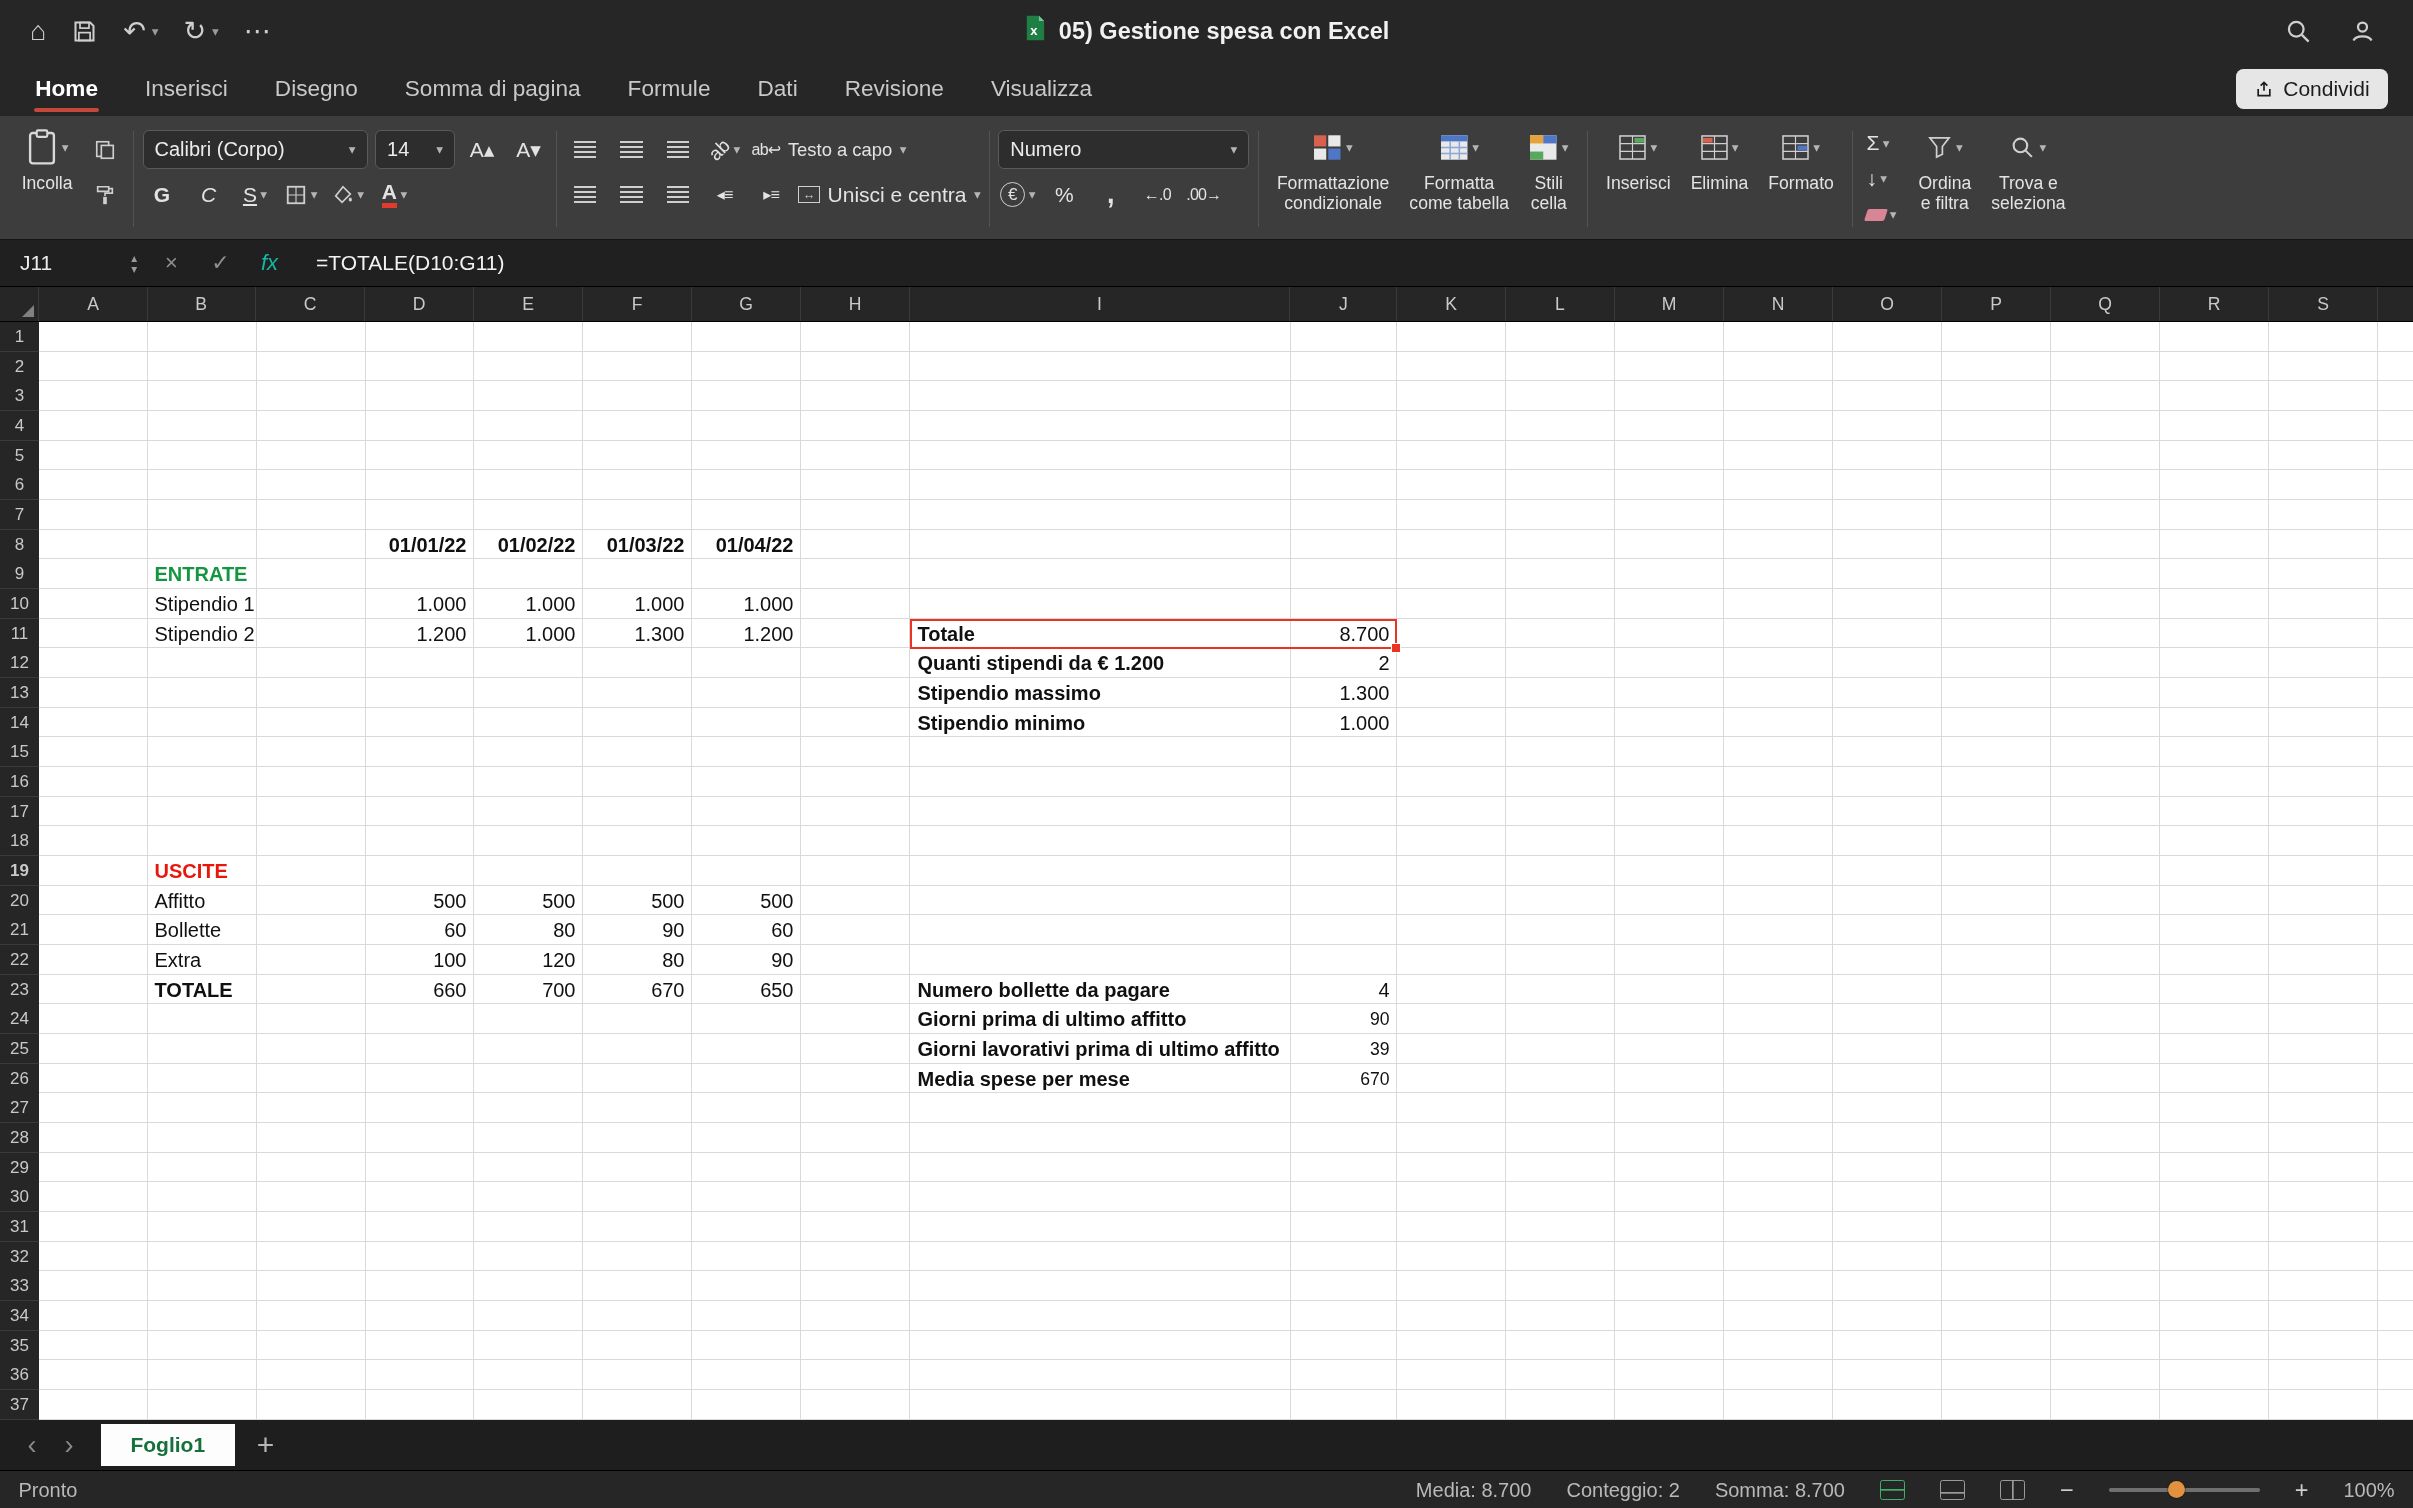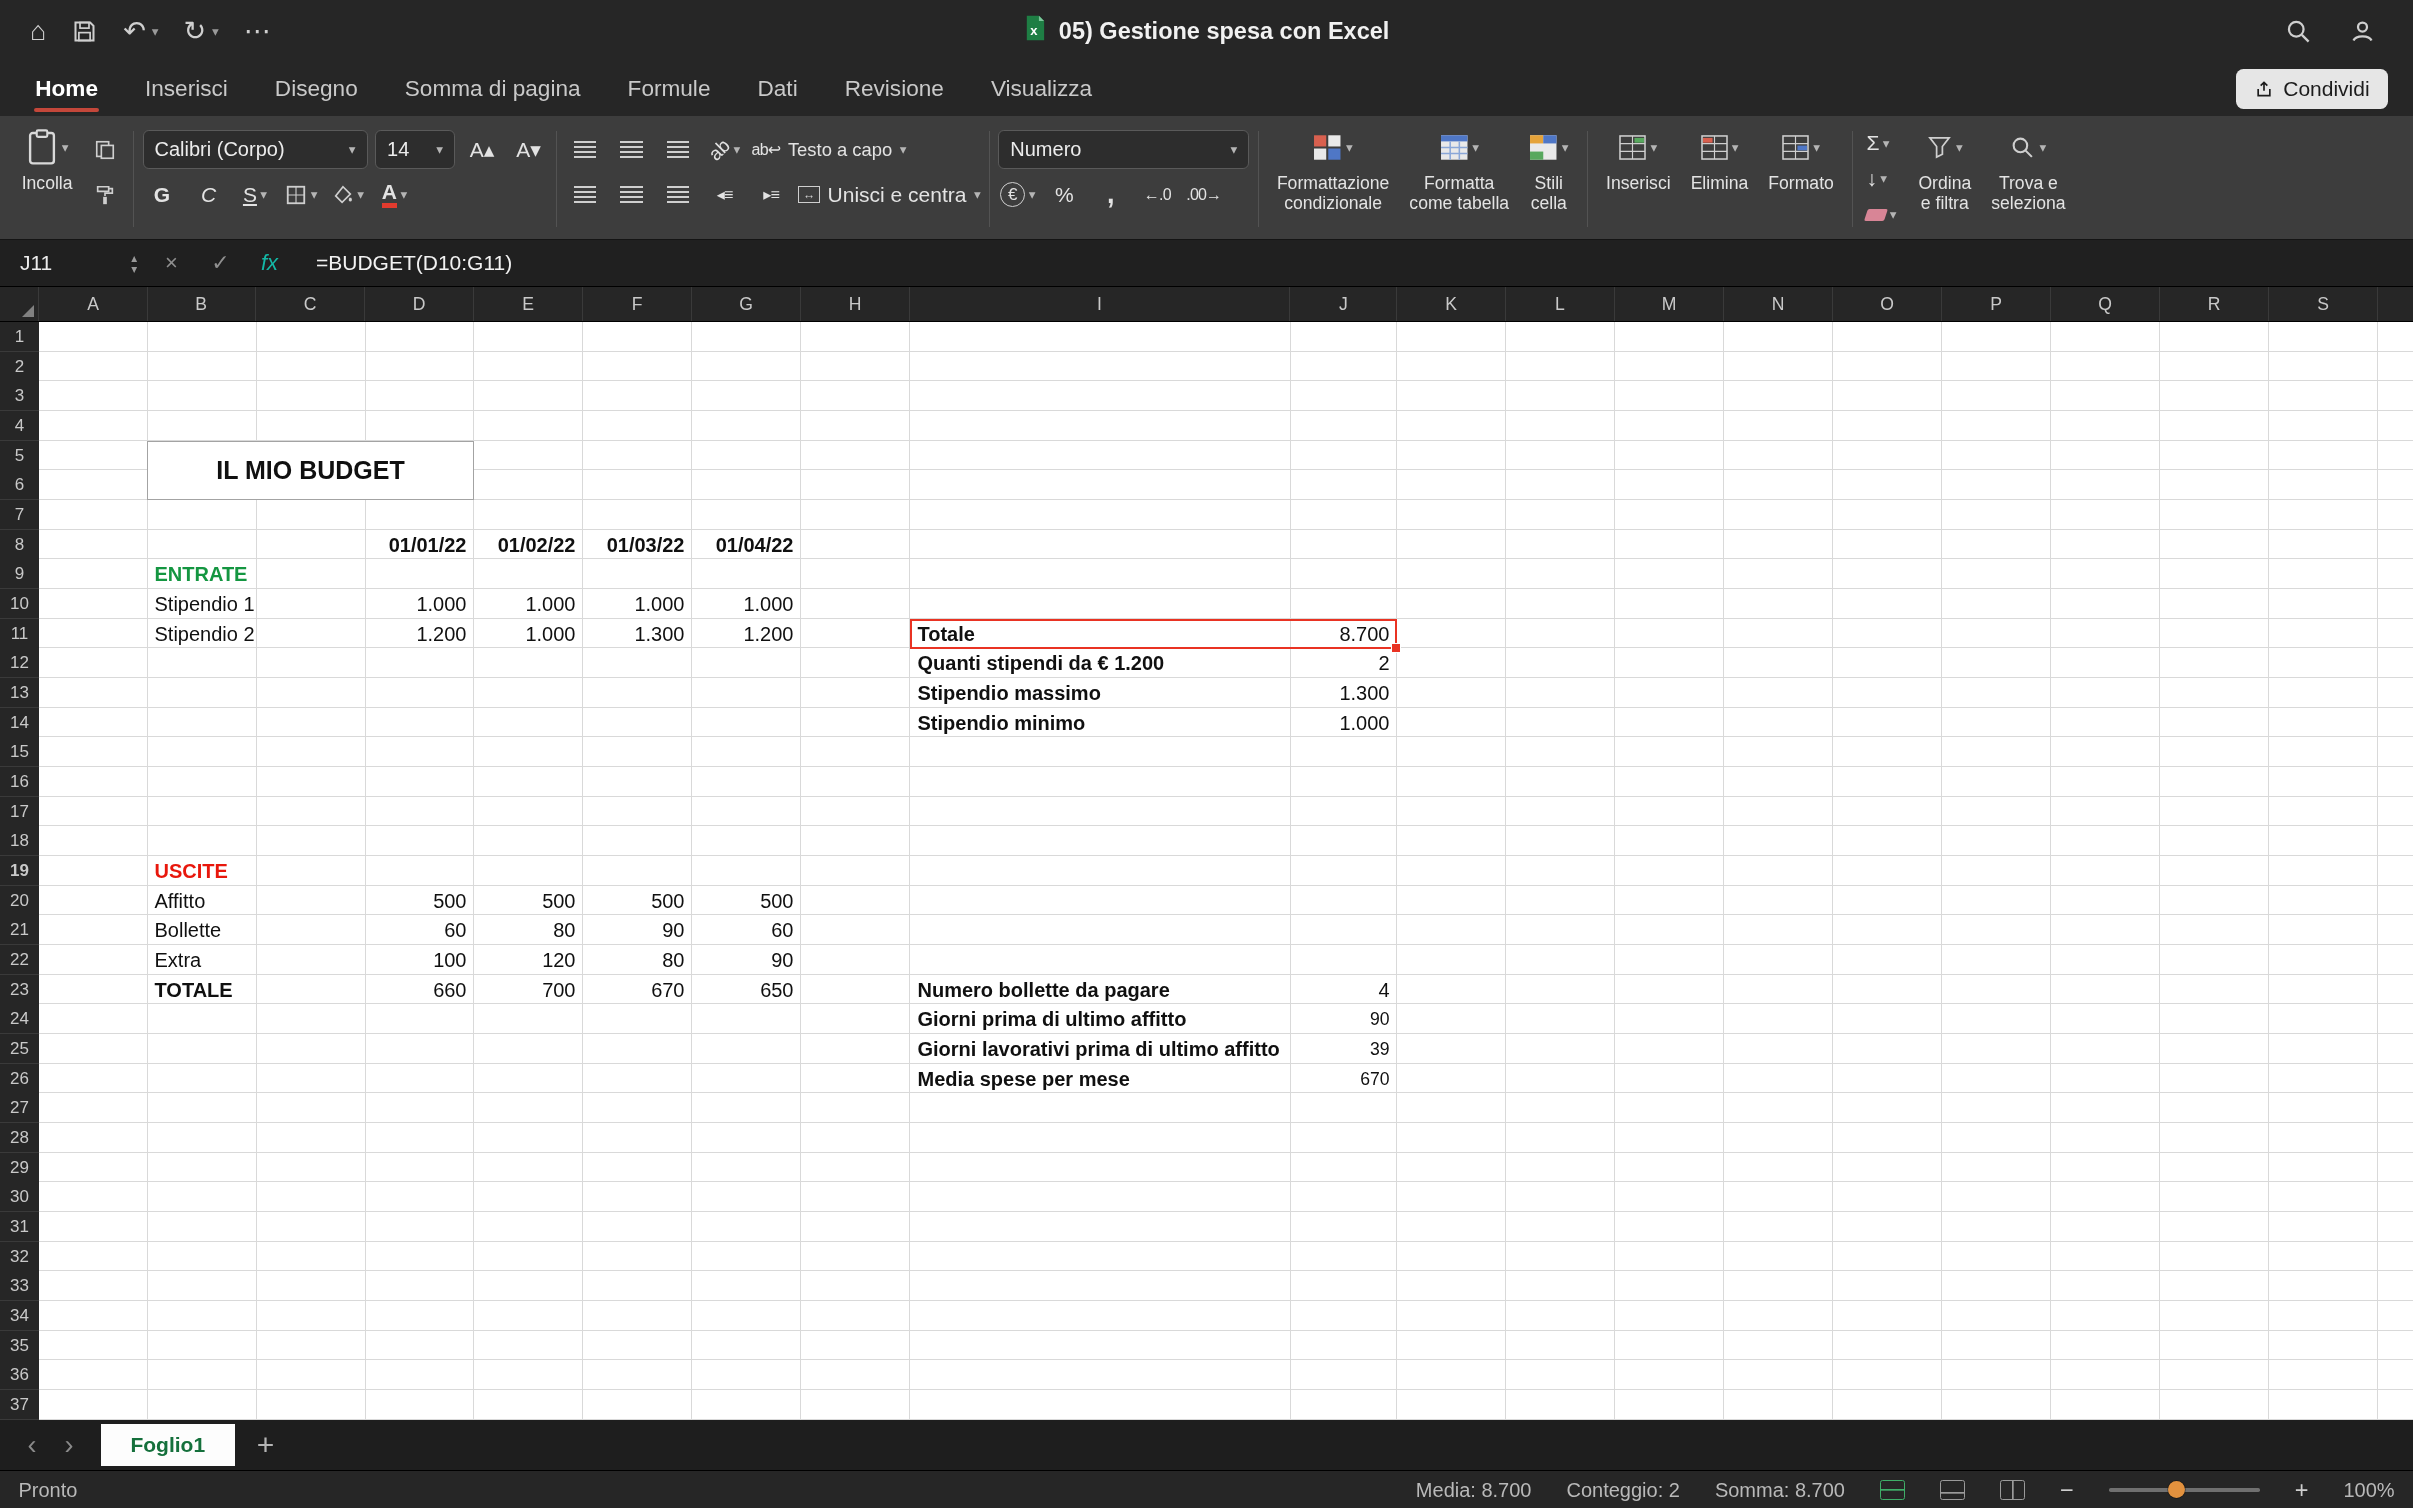--- a/index.html
+++ b/index.html
@@ -394,21 +394,21 @@
   <div class="namebox">
     <span>J11</span>
     <span class="spin">
         <span>▴</span>
         <span>▾</span>
       </span>
   </div>
   <span class="fb-btn">×</span>
   <span class="fb-btn">✓</span>
   <span class="fb-btn fb-fx">fx</span>
-  <div class="fb-formula">=BUDGET(D10:G11)</div>
+  <div class="fb-formula">=TOTALE(D10:G11)</div>
 </div>
 
 <div class="colheaders" id="colheaders">
   <div class="corner"></div>
 <div class="colhead" style="left: 39px; width: 109px;">A</div>
     <div class="colhead" style="left: 147px; width: 109px;">B</div>
     <div class="colhead" style="left: 256px; width: 109px;">C</div>
     <div class="colhead" style="left: 365px; width: 109px;">D</div>
     <div class="colhead" style="left: 474px; width: 109px;">E</div>
     <div class="colhead" style="left: 583px; width: 109px;">F</div>
@@ -513,21 +513,20 @@
     <div class="vline" style="left: 1396px;"></div>
     <div class="vline" style="left: 1505px;"></div>
     <div class="vline" style="left: 1614px;"></div>
     <div class="vline" style="left: 1723px;"></div>
     <div class="vline" style="left: 1832px;"></div>
     <div class="vline" style="left: 1941px;"></div>
     <div class="vline" style="left: 2050px;"></div>
     <div class="vline" style="left: 2159px;"></div>
     <div class="vline" style="left: 2268px;"></div>
     <div class="vline" style="left: 2377px;"></div>
-    <div class="cell title" style="left: 147px; top: 119px; width: 327px; height: 59px;">IL MIO BUDGET</div>
     <div class="cell boldnum" style="left: 365px; top: 208px; width: 109px; height: 30px;">01/01/22</div>
     <div class="cell boldnum" style="left: 474px; top: 208px; width: 109px; height: 30px;">01/02/22</div>
     <div class="cell boldnum" style="left: 583px; top: 208px; width: 109px; height: 30px;">01/03/22</div>
     <div class="cell boldnum" style="left: 692px; top: 208px; width: 109px; height: 30px;">01/04/22</div>
     <div class="cell green" style="left: 147px; top: 237px; width: 109px; height: 30px;">ENTRATE</div>
     <div class="cell label" style="left: 147px; top: 267px; width: 109px; height: 30px;">Stipendio 1</div>
     <div class="cell num" style="left: 365px; top: 267px; width: 109px; height: 30px;">1.000</div>
     <div class="cell num" style="left: 474px; top: 267px; width: 109px; height: 30px;">1.000</div>
     <div class="cell num" style="left: 583px; top: 267px; width: 109px; height: 30px;">1.000</div>
     <div class="cell num" style="left: 692px; top: 267px; width: 109px; height: 30px;">1.000</div>

